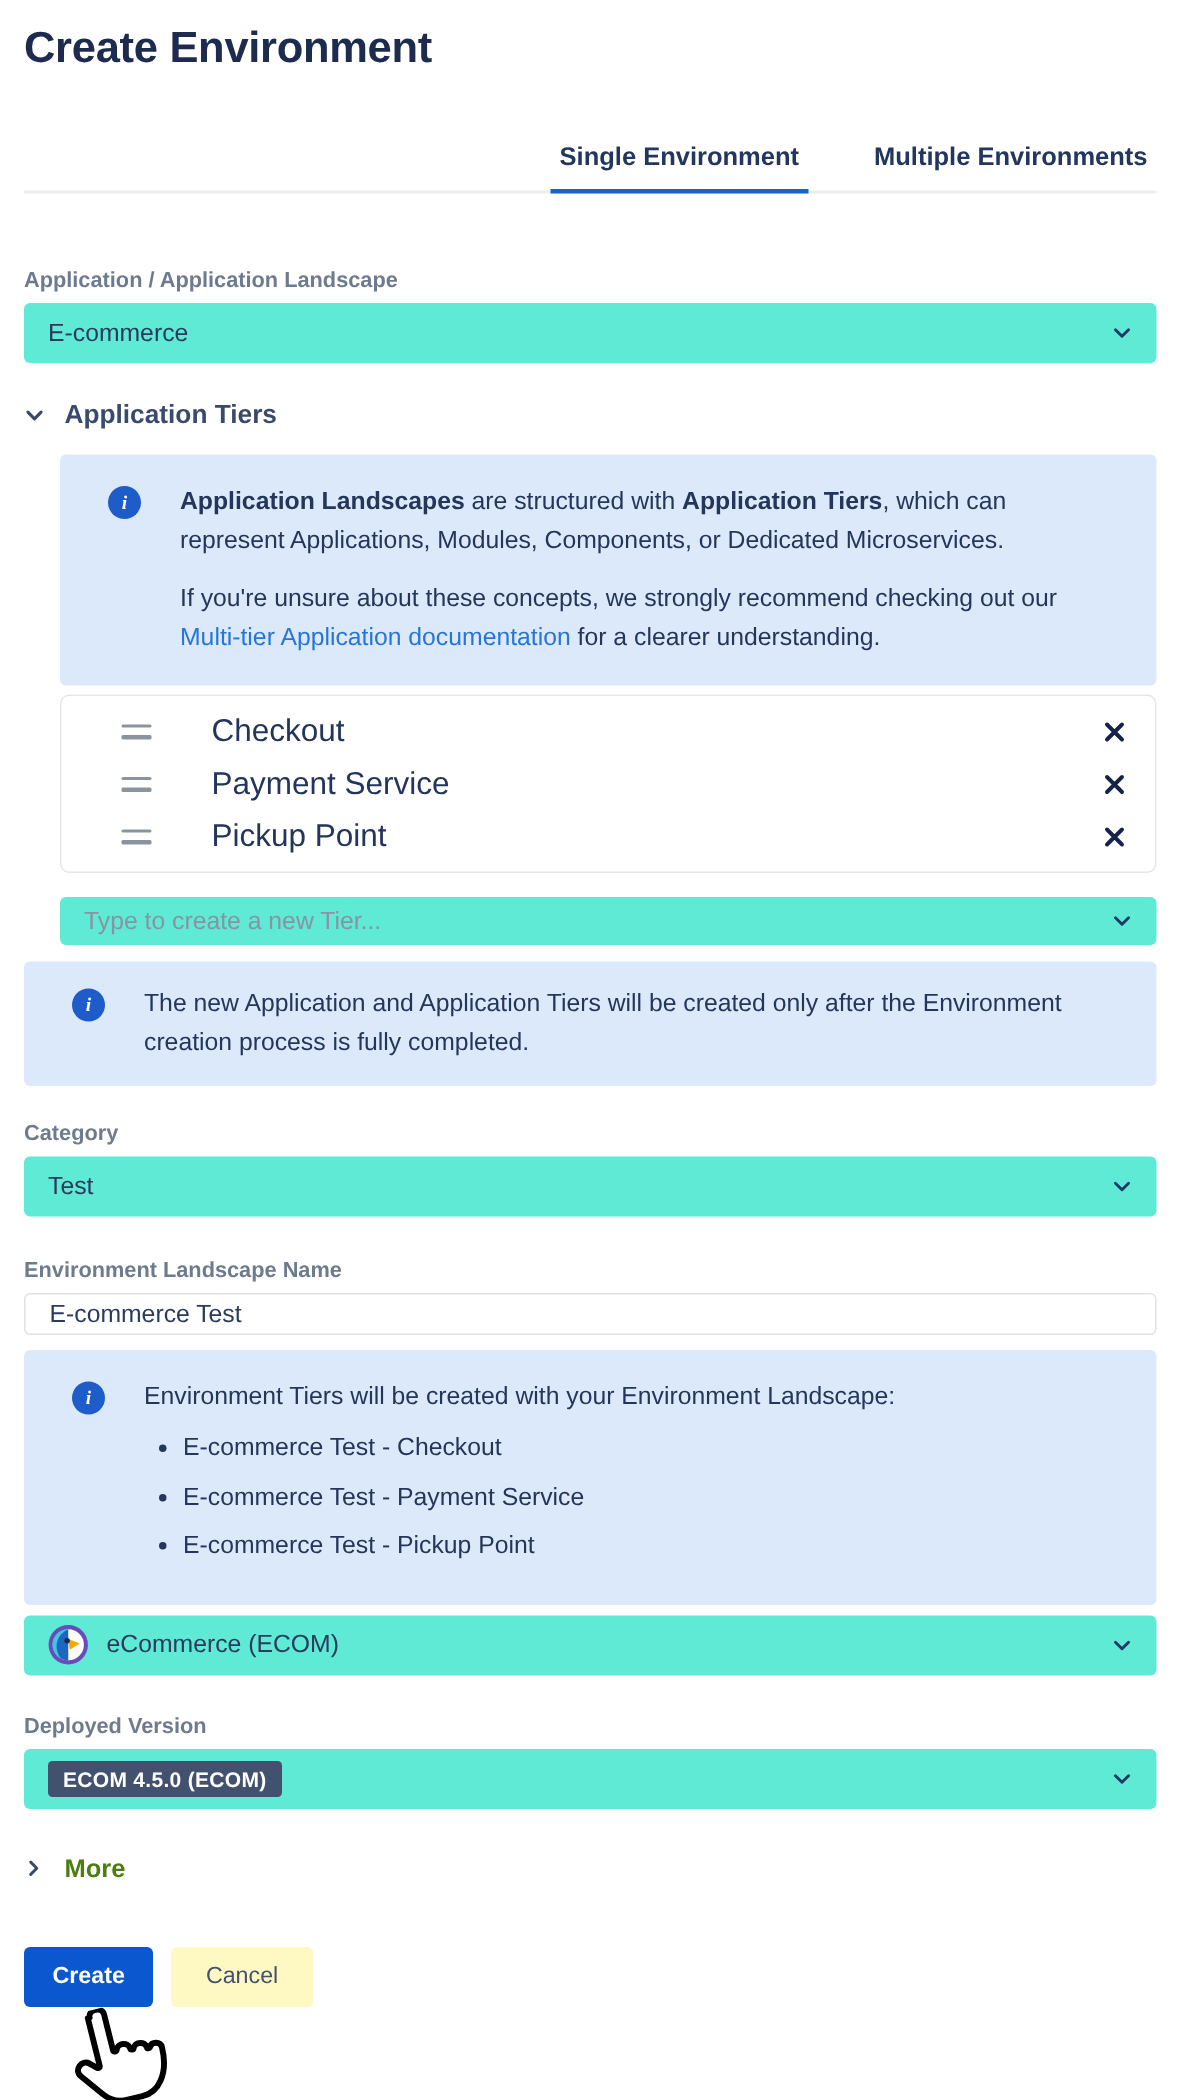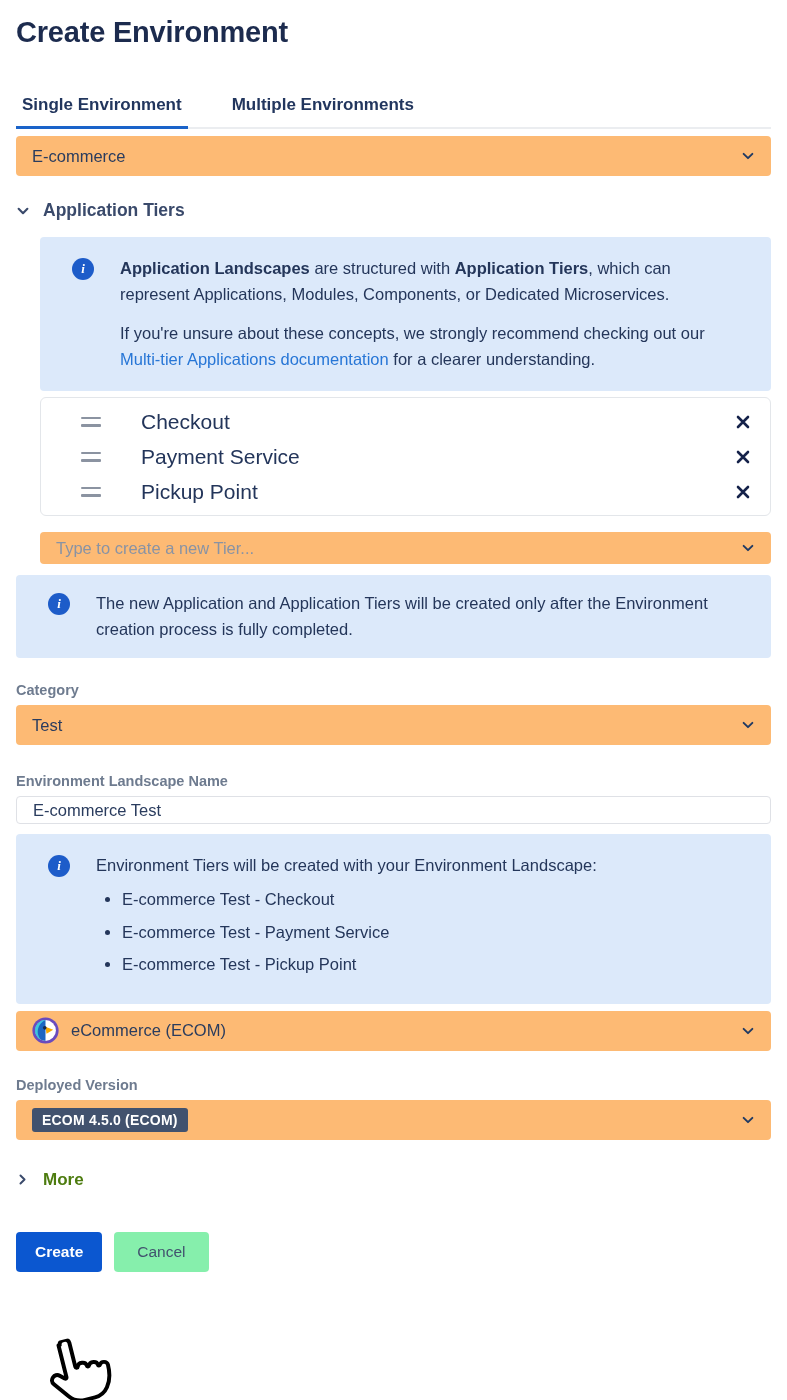--- a/index.html
+++ b/index.html
@@ -3,31 +3,31 @@
 <meta charset="utf-8">
 <style>
   * { margin:0; padding:0; box-sizing:border-box; }
   html,body { width:787px; background:#ffffff; font-family:"Liberation Sans", sans-serif; }
   body { height:1400px; position:relative; overflow:hidden; color:#24365a; }
   .container { padding:16px 16px 0 16px; }
 
   h1.page-title { font-size:29px; font-weight:bold; color:#1c2b4e; letter-spacing:-0.2px; }
 
   
-  .tabbar { display:flex; gap:38px; margin-top:46px; border-bottom:2px solid #ebedf0; }
+  .tabbar { display:flex; gap:38px; margin-top:46px; border-bottom:2px solid #ebedf0;justify-content:flex-end; }
   .tab { font-size:17px; font-weight:600; color:#22365e; padding:0 6px 11px 6px; cursor:pointer; position:relative; }
   .tab.active { border-bottom:3px solid #1a63c9; margin-bottom:-2px; }
 
   
   .field-label { margin-top:26px; font-size:14.5px; font-weight:600; color:#6e7b8f; }
   .select, .text-input {
     margin-top:7px; height:40px; width:755px; border-radius:4px;
     display:flex; align-items:center; padding:0 16px; font-size:16.5px; color:#2a3c5e;
   }
-  .select { background:#fdba74; justify-content:space-between; cursor:pointer; }
+  .select { background:#5eead4; justify-content:space-between; cursor:pointer; }
   .select .sel-left { display:flex; align-items:center; gap:12px; }
   .text-input { background:#fff; border:1px solid #dfe1e6; height:28px; }
   input.real-input { border:none; outline:none; background:transparent; font-family:inherit; font-size:16.5px; color:#2a3c5e; width:100%; }
   input.real-input::placeholder { color:#8993a4; }
 
   .chev { flex:0 0 auto; display:inline-flex; }
 
   
   .section-head { display:flex; align-items:center; gap:13px; margin-top:24px; cursor:pointer; }
   .section-head .head-label { font-size:17.5px; font-weight:bold; color:#3a4a6b; }
@@ -56,36 +56,37 @@
   .badge { background:#42526e; color:#fff; font-weight:bold; font-size:14px; padding:4px 10px; border-radius:3px; letter-spacing:0.2px; }
 
   
   .more-row { display:flex; align-items:center; gap:14px; margin-top:30px; cursor:pointer; }
   .more-row .head-label { font-size:17px; font-weight:bold; color:#4d7c0f; }
 
   
   .btn-row { display:flex; gap:12px; margin-top:42px; }
   .btn { border:none; border-radius:4px; font-family:inherit; font-size:15.5px; cursor:pointer; }
   .btn-primary { background:#0b57d0; color:#fff; font-weight:bold; padding:11px 19px; }
-  .btn-secondary { background:#86efac; color:#42526e; padding:11px 23px; }
+  .btn-secondary { background:#fef9c3; color:#42526e; padding:11px 23px; }
 
   .hand-cursor { position:absolute; left:48px; top:1334px; width:86px; height:86px; transform:rotate(-14deg); pointer-events:none; }
 </style>
 </head>
 <body>
 
 <div class="container">
 
   <h1 class="page-title">Create Environment</h1>
 
   <div class="tabbar">
     <div class="tab active">Single Environment</div>
     <div class="tab">Multiple Environments</div>
   </div>
 
+  <div class="field-label" style="margin-top:50px">Application / Application Landscape</div>
   <div class="select">
     <span class="sel-left">
         <span>E-commerce</span>
       </span>
     <span class="chev">
       <svg width="14" height="14" viewBox="0 0 16 16">
           <path d="M3 5.5l5 5 5-5" fill="none" stroke="#203a63" stroke-width="2.2" stroke-linecap="round" stroke-linejoin="round"></path>
         </svg>
     </span>
   </div>
@@ -96,21 +97,21 @@
           <path d="M3 5.5l5 5 5-5" fill="none" stroke="#3a4a6b" stroke-width="2.4" stroke-linecap="round" stroke-linejoin="round"></path>
         </svg>
     </span>
     <span class="head-label">Application Tiers</span>
   </div>
 
   <div class="info-box" style="margin-left:24px; width:731px;">
     <span class="info-icon">i</span>
     <div class="info-body">
       <p><strong>Application Landscapes</strong><span> are structured with </span><strong>Application Tiers</strong><span>, which can represent Applications, Modules, Components, or Dedicated Microservices.</span></p>
-      <p><span>If you're unsure about these concepts, we strongly recommend checking out our </span><a>Multi-tier Applications documentation</a><span> for a clearer understanding.</span></p>
+      <p><span>If you're unsure about these concepts, we strongly recommend checking out our </span><a>Multi-tier Application documentation</a><span> for a clearer understanding.</span></p>
     </div>
   </div>
 
   <div class="tier-box" style="margin-left:24px; width:731px;">
     <div class="tier-row">
       <span class="drag-handle">
           <i></i>
           <i></i>
         </span>
       <span class="tier-name">Checkout</span>

